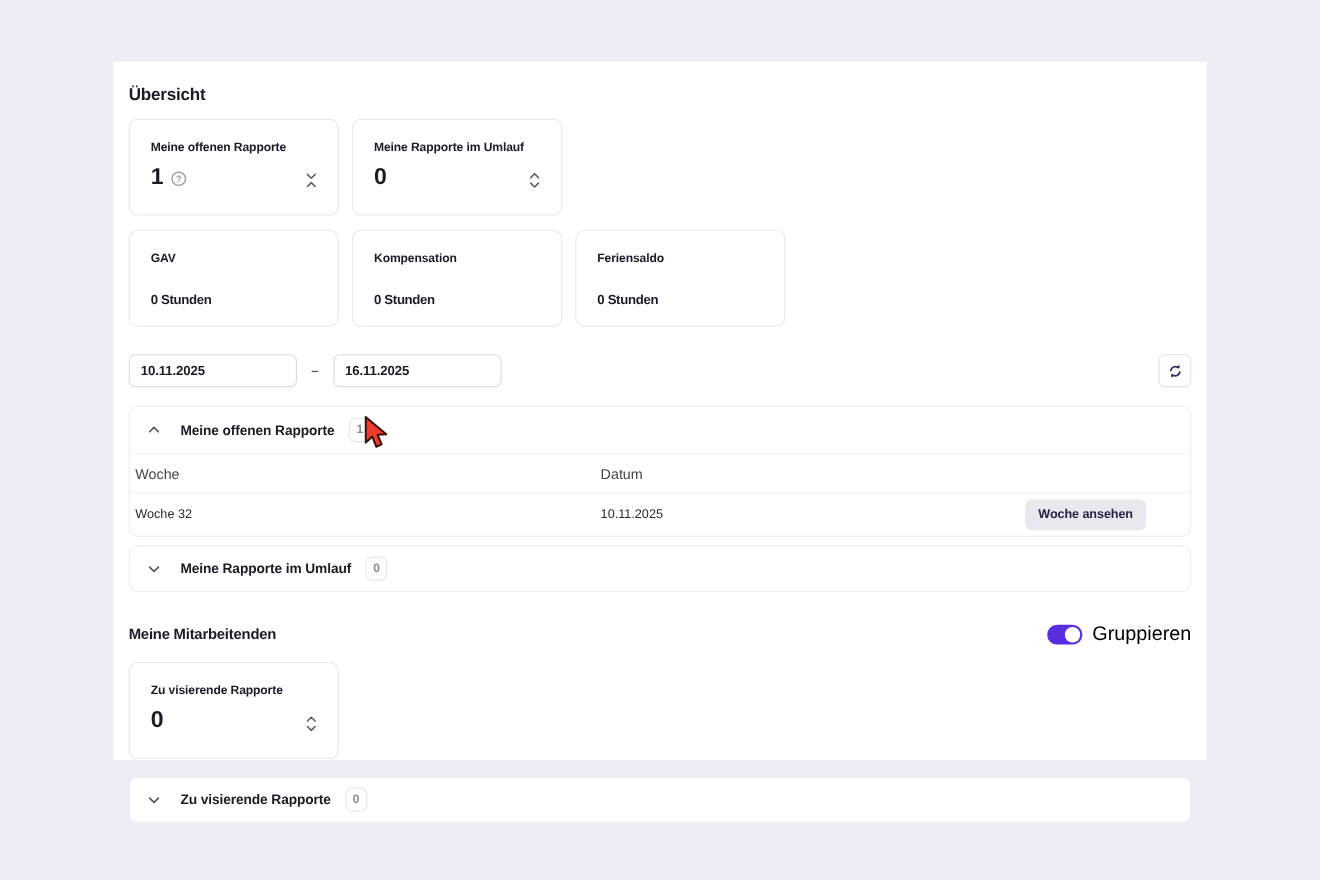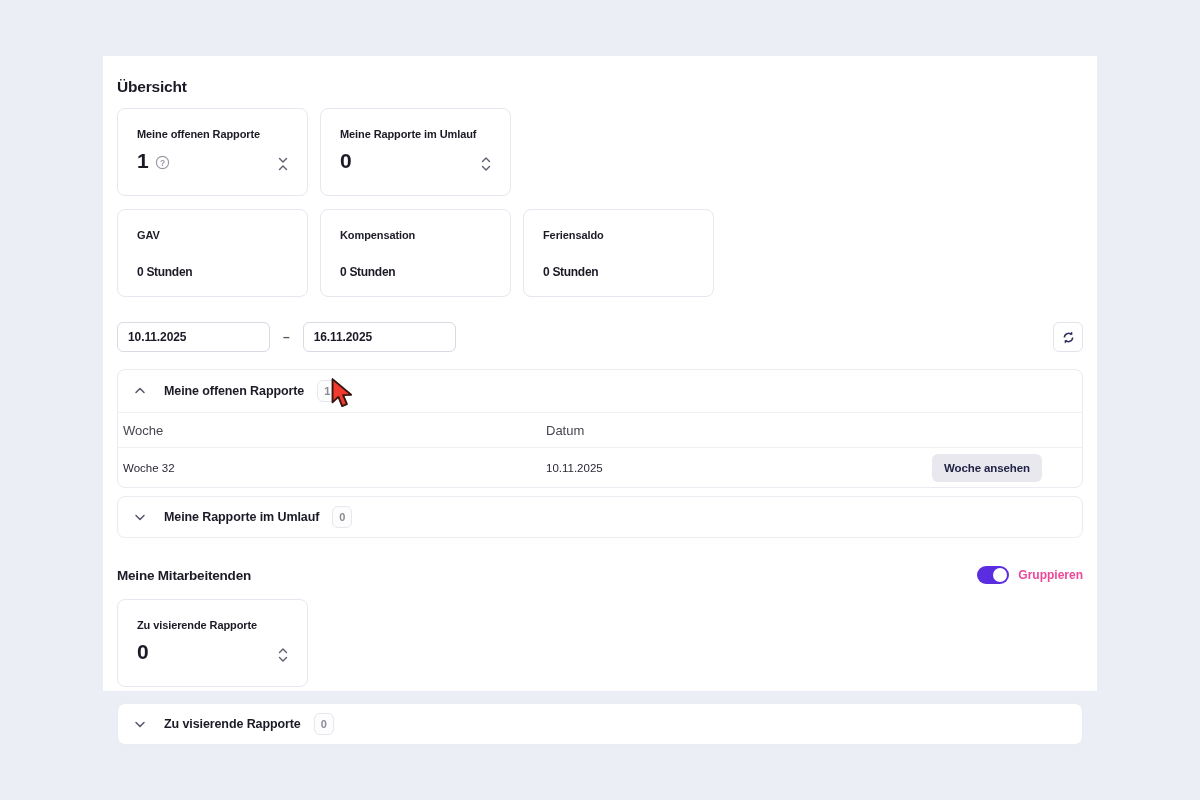--- a/index.html
+++ b/index.html
@@ -86,21 +86,21 @@
 
   .section-row { display:flex; align-items:center; margin-top:28px;gap:17px; }
   .section-title { font-size:13.5px; font-weight:700; letter-spacing:-0.2px; }
   .toggle-group { margin-left:auto; display:flex; align-items:center; gap:9px; }
   .toggle {
     width:32px; height:18px; border-radius:9px; background:#5A2DE0; position:relative; cursor:pointer;
   }
   .toggle-knob {
     position:absolute; right:2px; top:2px; width:14px; height:14px; border-radius:50%; background:#fff;
   }
-  .toggle-label { font-size:12px; color:#ec4899; font-weight:700; }
+  .toggle-label { font-size:18px; color:#000000; font-weight:400; }
 
   .single-card-row { margin-top:15px; }
 
   .cursor {
     position:absolute; left:329px; top:378px; z-index:50; pointer-events:none;
   }
   svg { display:block; }
 </style>
 </head>
 <body>

